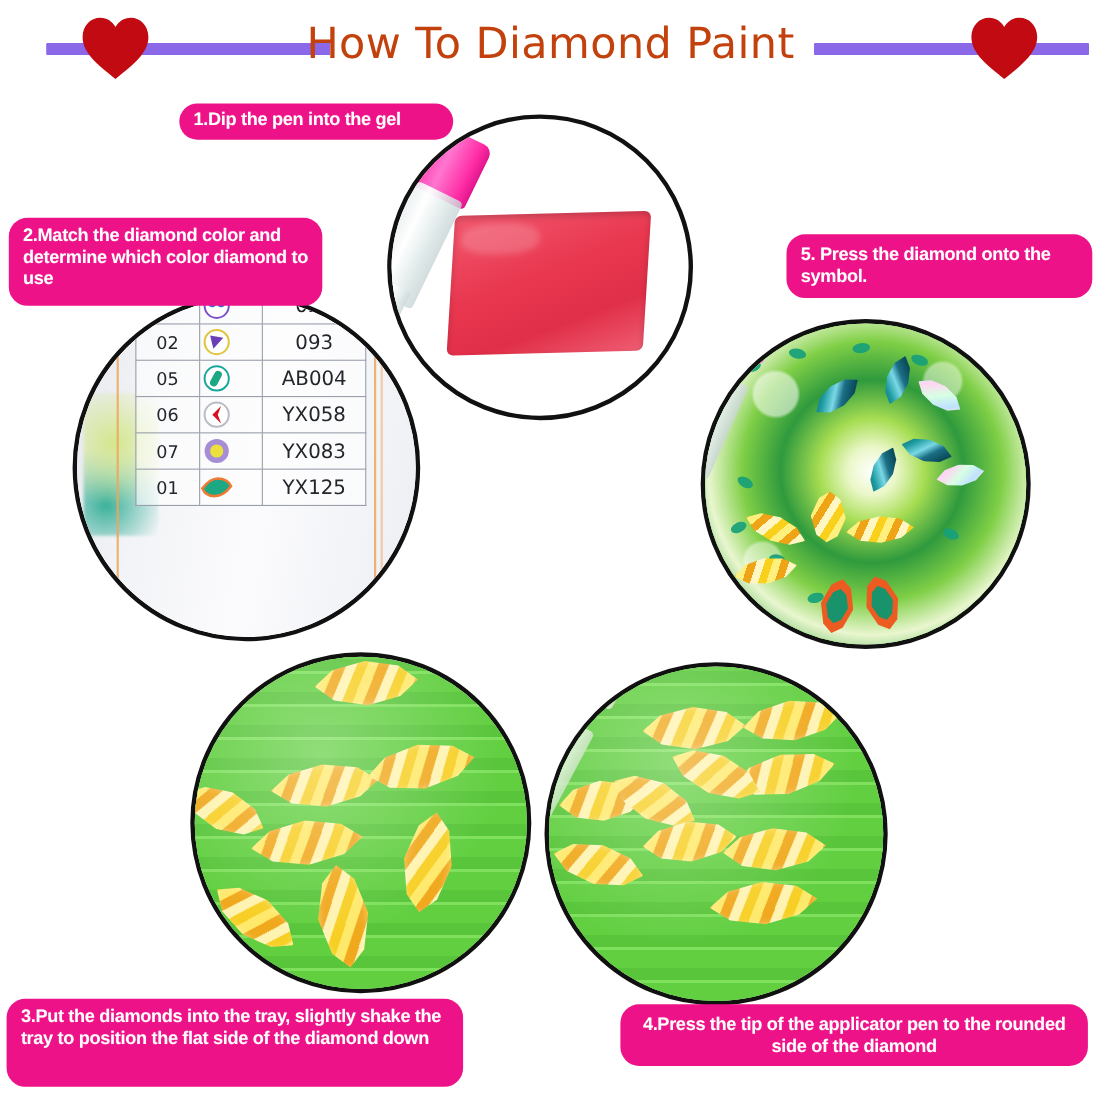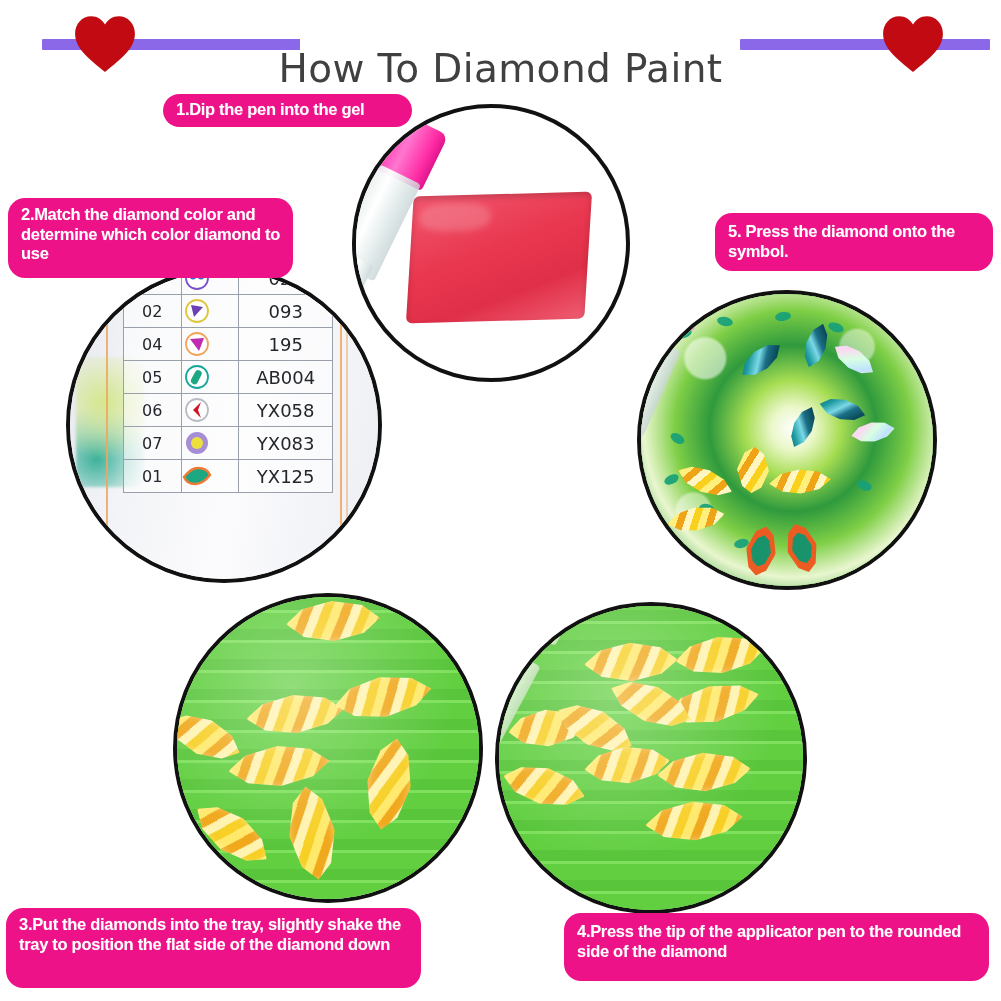--- a/index.html
+++ b/index.html
@@ -14,44 +14,43 @@
   #header{position:absolute;left:0;top:0;width:1001px;height:78px;}
   .hdr-bar{position:absolute;height:11px;background:#8B68E8;border-radius:1px;top:39px;}
   .hdr-bar.left{left:42px;width:430px;}
   .hdr-bar.right{left:740px;width:250px;}
   .heart{position:absolute;width:66px;height:62px;top:12px;}
   .heart.left{left:72px;}
   .heart.right{left:880px;}
   .heart svg{width:100%;height:100%;display:block;}
   #page-title{
     position:absolute;left:0;top:18px;width:1001px;text-align:center;
-    font-size:39px;color:#404040;letter-spacing:.4px;font-weight:400;
+    font-size:39px;color:#c2410c;letter-spacing:.4px;font-weight:400;
     font-family:"DejaVu Sans","Liberation Sans",sans-serif;
     z-index:4;
-    margin-top:28px;
   }
   #title-mask{position:absolute;left:300px;top:22px;width:402px;height:46px;background:#fff;z-index:3;}
 
   
   .caption{
     position:absolute;background:#EE1289;color:#ffffff;
     border-radius:17px;
     font-weight:bold;font-size:16.5px;line-height:19.5px;
     padding:7px 13px 8px 13px;
     box-sizing:border-box;
     letter-spacing:-0.3px;
     font-family:"Liberation Sans","DejaVu Sans",sans-serif;
     z-index:6;
     text-shadow:0 0 1px rgba(255,255,255,.25);
   }
   #cap1{left:163px;top:94px;width:249px;height:33px;padding-top:6px;}
   #cap2{left:8px;top:198px;width:285px;height:80px;}
   #cap5{left:715px;top:213px;width:278px;height:58px;padding-top:9px;}
   #cap3{left:6px;top:908px;width:415px;height:80px;}
-  #cap4{left:564px;top:913px;width:425px;height:68px;padding-top:9px;}
+  #cap4{left:564px;top:913px;width:425px;height:56px;padding-top:9px;text-align:center;}
 
   
   .circle{
     position:absolute;border-radius:50%;
     border:4px solid #111;overflow:hidden;background:#fff;
     box-sizing:border-box;
   }
   #circle1{left:352px;top:104px;width:278px;height:278px;}
   #circle2{left:66px;top:267px;width:316px;height:316px;}
   #circle5{left:637px;top:290px;width:300px;height:300px;}
@@ -247,30 +246,20 @@
         </tr>
         <tr>
           <td class="c-num">02</td>
           <td class="c-sym">
             <span class="symwrap"><svg viewBox="0 0 30 30">
                   <circle cx="15" cy="15" r="11" fill="#fff" stroke="#e0c53a" stroke-width="1.8"></circle>
                   <path d="M9 9 L21 11 L12 21 Z" fill="#6b3fb5"></path>
                 </svg></span>
           </td>
           <td class="c-code">093</td>
-        </tr>
-        <tr>
-          <td class="c-num">04</td>
-          <td class="c-sym">
-            <span class="symwrap"><svg viewBox="0 0 30 30">
-                  <circle cx="15" cy="15" r="11" fill="#fff" stroke="#f0a45c" stroke-width="1.8"></circle>
-                  <path d="M8 10 L22 9 L17 22 Z" fill="#c02bb0"></path>
-                </svg></span>
-          </td>
-          <td class="c-code">195</td>
         </tr>
         <tr>
           <td class="c-num">05</td>
           <td class="c-sym">
             <span class="symwrap"><svg viewBox="0 0 30 30">
                   <circle cx="15" cy="15" r="11" fill="#fff" stroke="#17a79a" stroke-width="1.8"></circle>
                   <rect x="11" y="8" width="7" height="15" rx="3.5" fill="#1ba883" transform="rotate(28 15 15)"></rect>
                 </svg></span>
           </td>
           <td class="c-code">AB004</td>

